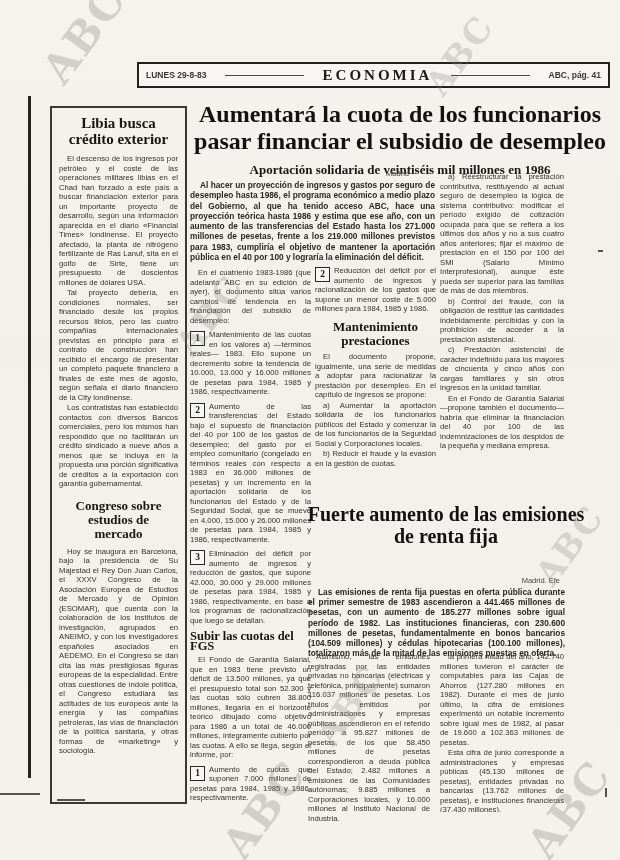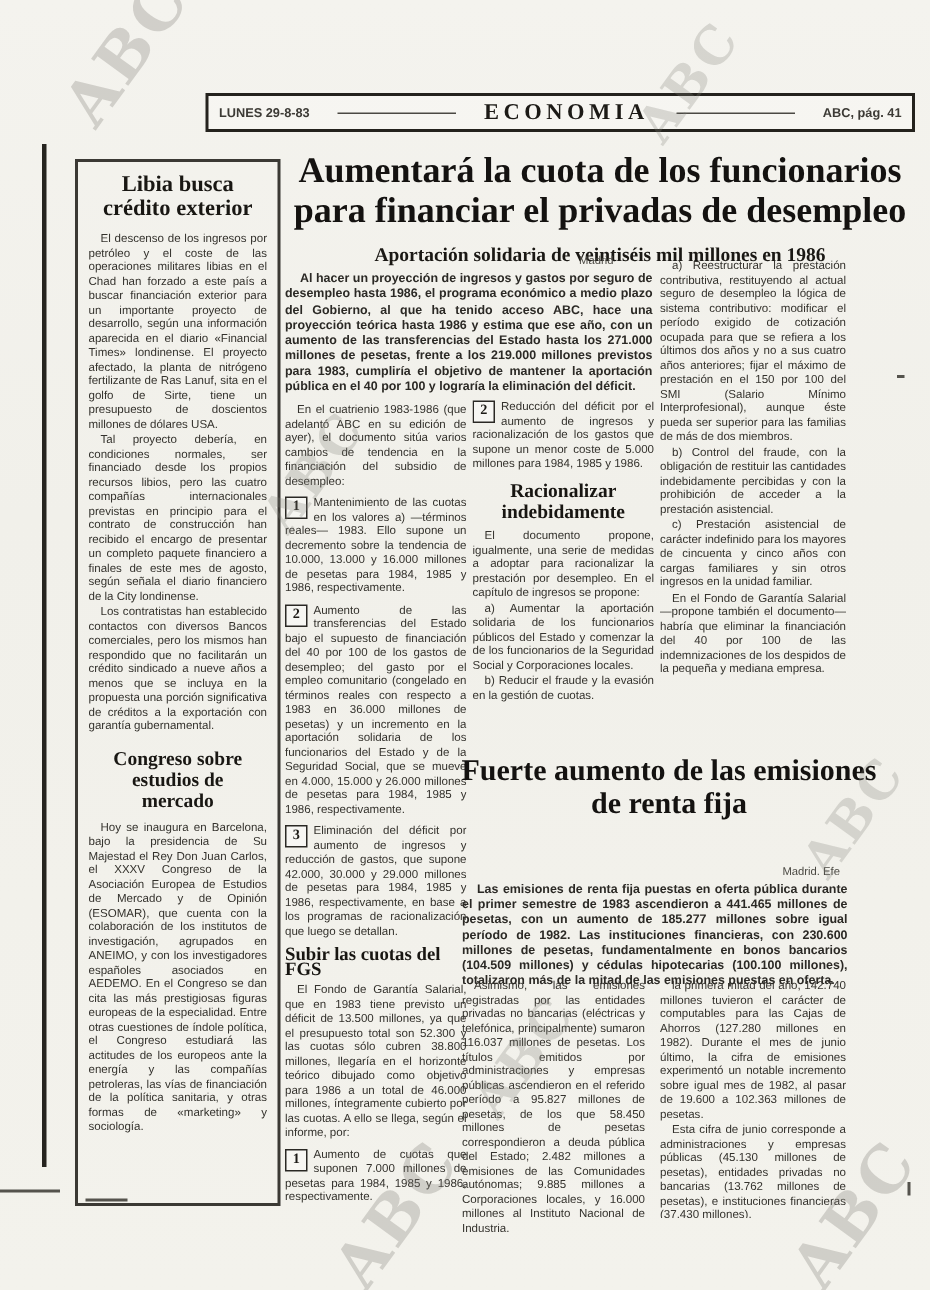--- a/index.html
+++ b/index.html
@@ -106,21 +106,21 @@
       <p>Tal proyecto debería, en condiciones normales, ser financiado desde los propios recursos libios, pero las cuatro compañías internacionales previstas en principio para el contrato de construcción han recibido el encargo de presentar un completo paquete financiero a finales de este mes de agosto, según señala el diario financiero de la City londinense.</p>
       <p>Los contratistas han establecido contactos con diversos Bancos comerciales, pero los mismos han respondido que no facilitarán un crédito sindicado a nueve años a menos que se incluya en la propuesta una porción significativa de créditos a la exportación con garantía gubernamental.</p>
     </div>
     <div class="side-title t-congreso">Congreso sobre estudios de mercado</div>
     <div class="bodytxt">
       <p>Hoy se inaugura en Barcelona, bajo la presidencia de Su Majestad el Rey Don Juan Carlos, el XXXV Congreso de la Asociación Europea de Estudios de Mercado y de Opinión (ESOMAR), que cuenta con la colaboración de los institutos de investigación, agrupados en ANEIMO, y con los investigadores españoles asociados en AEDEMO. En el Congreso se dan cita las más prestigiosas figuras europeas de la especialidad. Entre otras cuestiones de índole política, el Congreso estudiará las actitudes de los europeos ante la energía y las compañías petroleras, las vías de financiación de la política sanitaria, y otras formas de «marketing» y sociología.</p>
     </div>
   </div>
 
   <div class="mainhead">
-    <h1>Aumentará la cuota de los funcionarios para financiar el privadas de desempleo</h1>
+    <h1>Aumentará la cuota de los funcionarios pasar financiar el subsidio de desempleo</h1>
     <h2>Aportación solidaria de veintiséis mil millones en 1986</h2>
   </div>
   <div class="dateline d-main">Madrid</div>
 
   <div class="lead">
     <p>Al hacer un proyección de ingresos y gastos por seguro de desempleo hasta 1986, el programa económico a medio plazo del Gobierno, al que ha tenido acceso ABC, hace una proyección teórica hasta 1986 y estima que ese año, con un aumento de las transferencias del Estado hasta los 271.000 millones de pesetas, frente a los 219.000 millones previstos para 1983, cumpliría el objetivo de mantener la aportación pública en el 40 por 100 y lograría la eliminación del déficit.</p>
   </div>
 
   <div class="col c2 bodytxt">
     <p>En el cuatrienio 1983-1986 (que adelantó ABC en su edición de ayer), el documento sitúa varios cambios de tendencia en la financiación del subsidio de desempleo:</p>
@@ -142,21 +142,21 @@
       <span class="numbox">1</span>
       <p>Aumento de cuotas que suponen 7.000 millones de pesetas para 1984, 1985 y 1986, respectivamente.</p>
     </div>
   </div>
 
   <div class="col c3 bodytxt">
     <div class="item">
       <span class="numbox">2</span>
       <p>Reducción del déficit por el aumento de ingresos y racionalización de los gastos que supone un menor coste de 5.000 millones para 1984, 1985 y 1986.</p>
     </div>
-    <div class="subhead-c">Racionalizar indebidamente</div>
+    <div class="subhead-c">Mantenimiento prestaciones</div>
     <p>El documento propone, igualmente, una serie de medidas a adoptar para racionalizar la prestación por desempleo. En el capítulo de ingresos se propone:</p>
     <p>a) Aumentar la aportación solidaria de los funcionarios públicos del Estado y comenzar la de los funcionarios de la Seguridad Social y Corporaciones locales.</p>
     <p>b) Reducir el fraude y la evasión en la gestión de cuotas.</p>
   </div>
 
   <div class="col c4 bodytxt">
     <p>a) Reestructurar la prestación contributiva, restituyendo al actual seguro de desempleo la lógica de sistema contributivo: modificar el período exigido de cotización ocupada para que se refiera a los últimos dos años y no a sus cuatro años anteriores; fijar el máximo de prestación en el 150 por 100 del SMI (Salario Mínimo Interprofesional), aunque éste pueda ser superior para las familias de más de dos miembros.</p>
     <p>b) Control del fraude, con la obligación de restituir las cantidades indebidamente percibidas y con la prohibición de acceder a la prestación asistencial.</p>
     <p>c) Prestación asistencial de carácter indefinido para los mayores de cincuenta y cinco años con cargas familiares y sin otros ingresos en la unidad familiar.</p>
     <p>En el Fondo de Garantía Salarial —propone también el documento— habría que eliminar la financiación del 40 por 100 de las indemnizaciones de los despidos de la pequeña y mediana empresa.</p>

